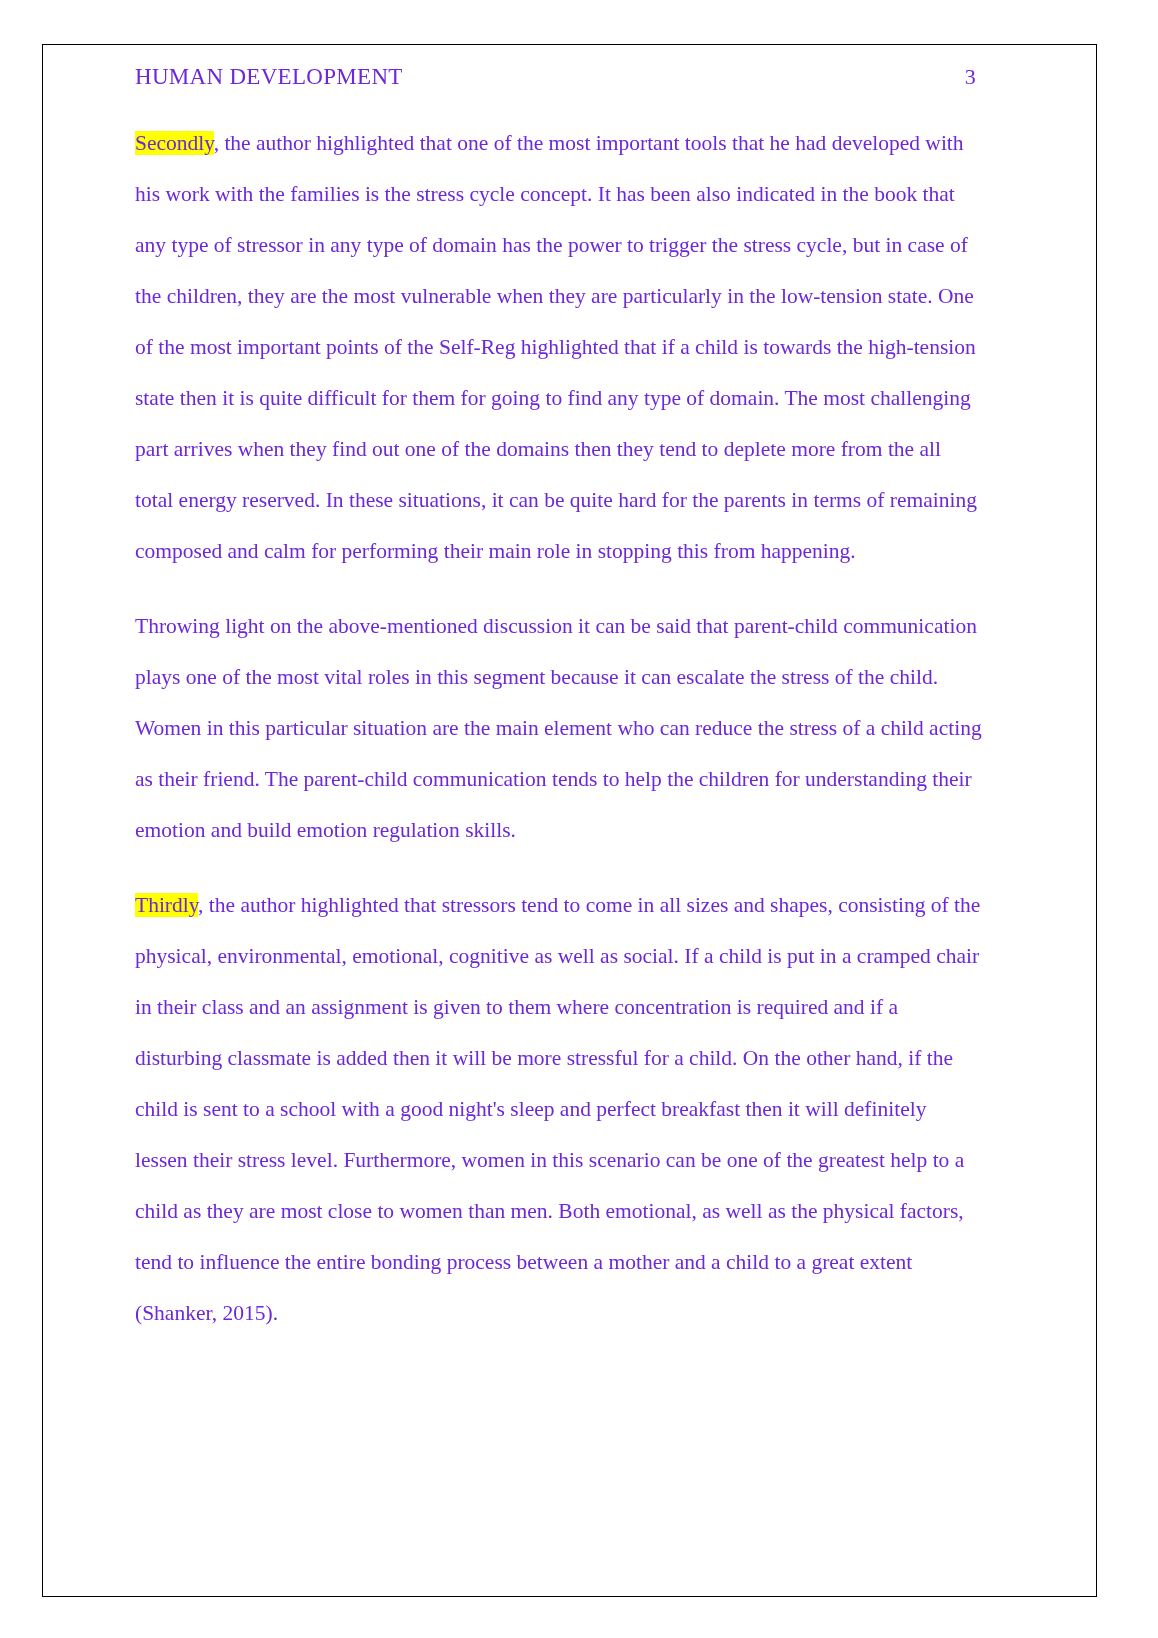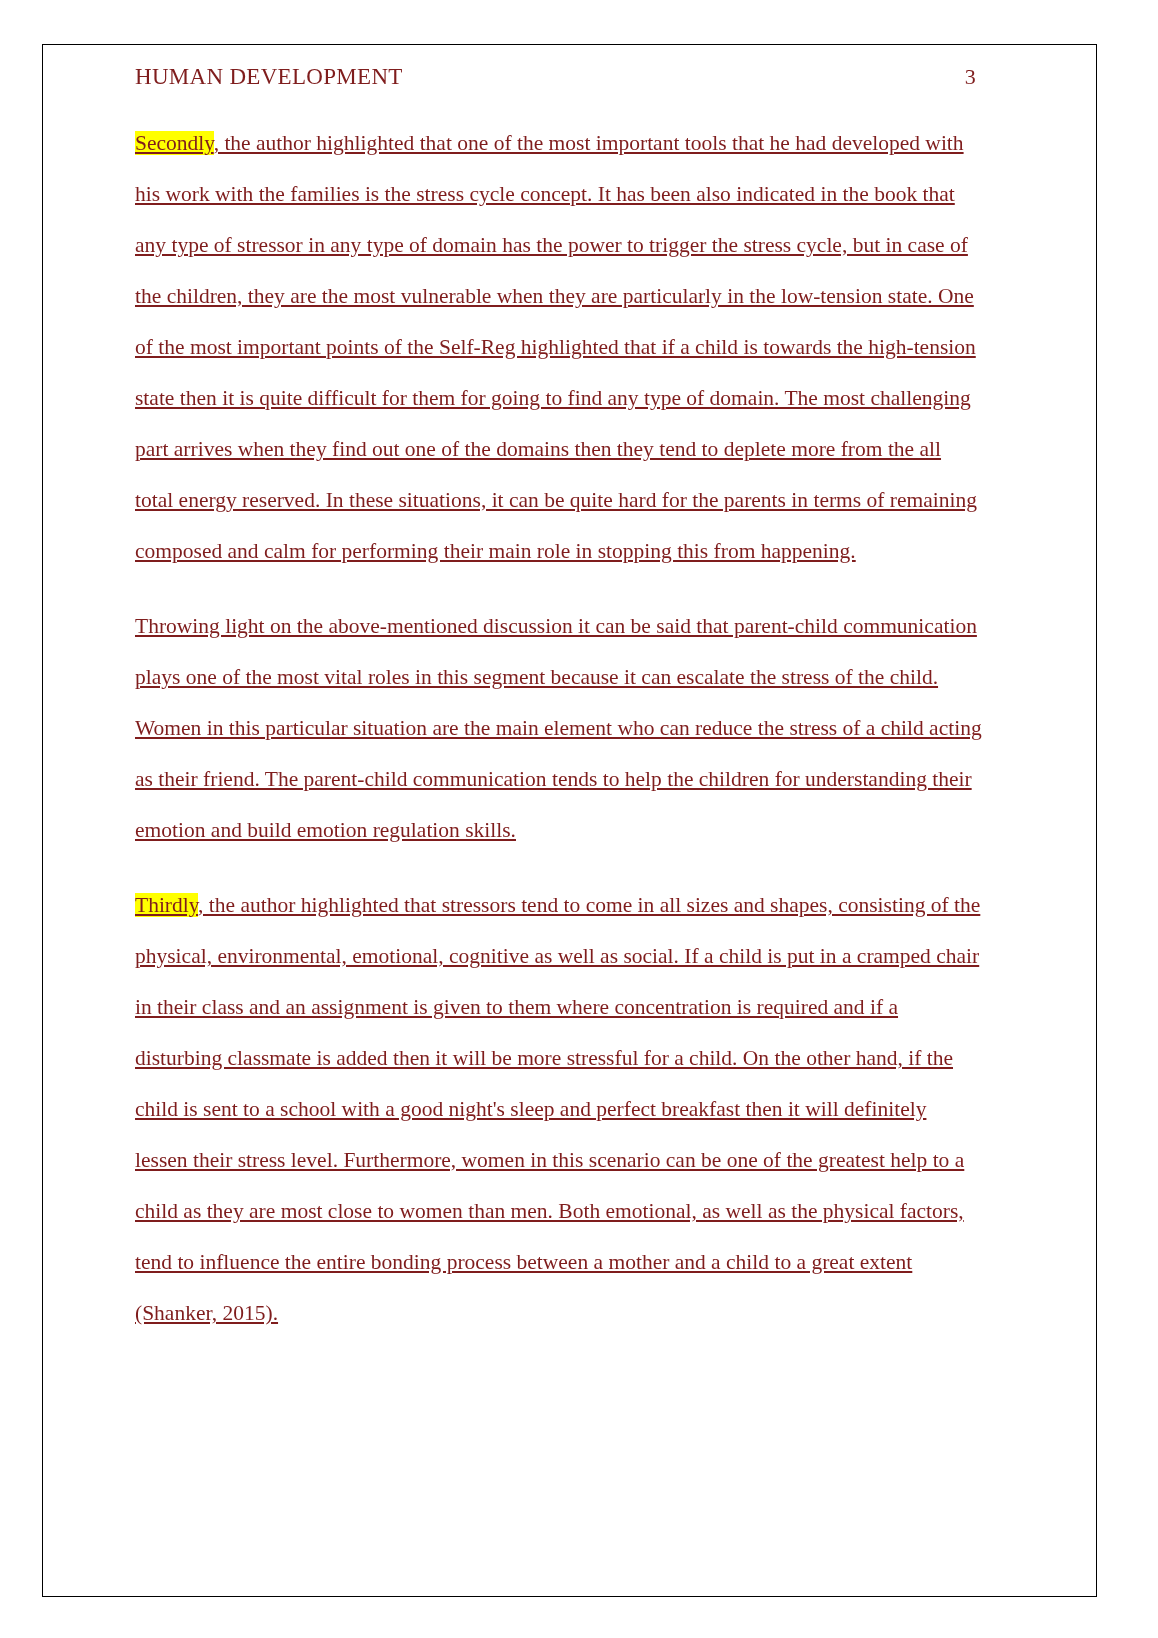--- a/index.html
+++ b/index.html
@@ -7,21 +7,21 @@
     margin: 0;
     padding: 0;
     background: #ffffff;
   }
   .sheet {
     position: relative;
     width: 1158px;
     height: 1638px;
     background: #ffffff;
     font-family: "Liberation Serif", serif;
-    color: #7f1d1d;
+    color: #6d28d9;
     overflow: hidden;
   }
   .frame {
     position: absolute;
     left: 42px;
     top: 44px;
     width: 1055px;
     height: 1553px;
     border: 1.5px solid #000000;
     background: transparent;
@@ -48,21 +48,20 @@
     position: absolute;
     left: 135px;
     top: 118px;
     width: 848px;
     font-size: 21.5px;
     line-height: 51px;
     text-align: left;
   }
   .body-text p.para {
     margin: 0 0 24px 0;
-    text-decoration: underline;
   }
   .highlight {
     background: #ffff00;
   }
 </style>
 </head>
 <body>
 
 <div class="sheet">
   <div class="frame"></div>

